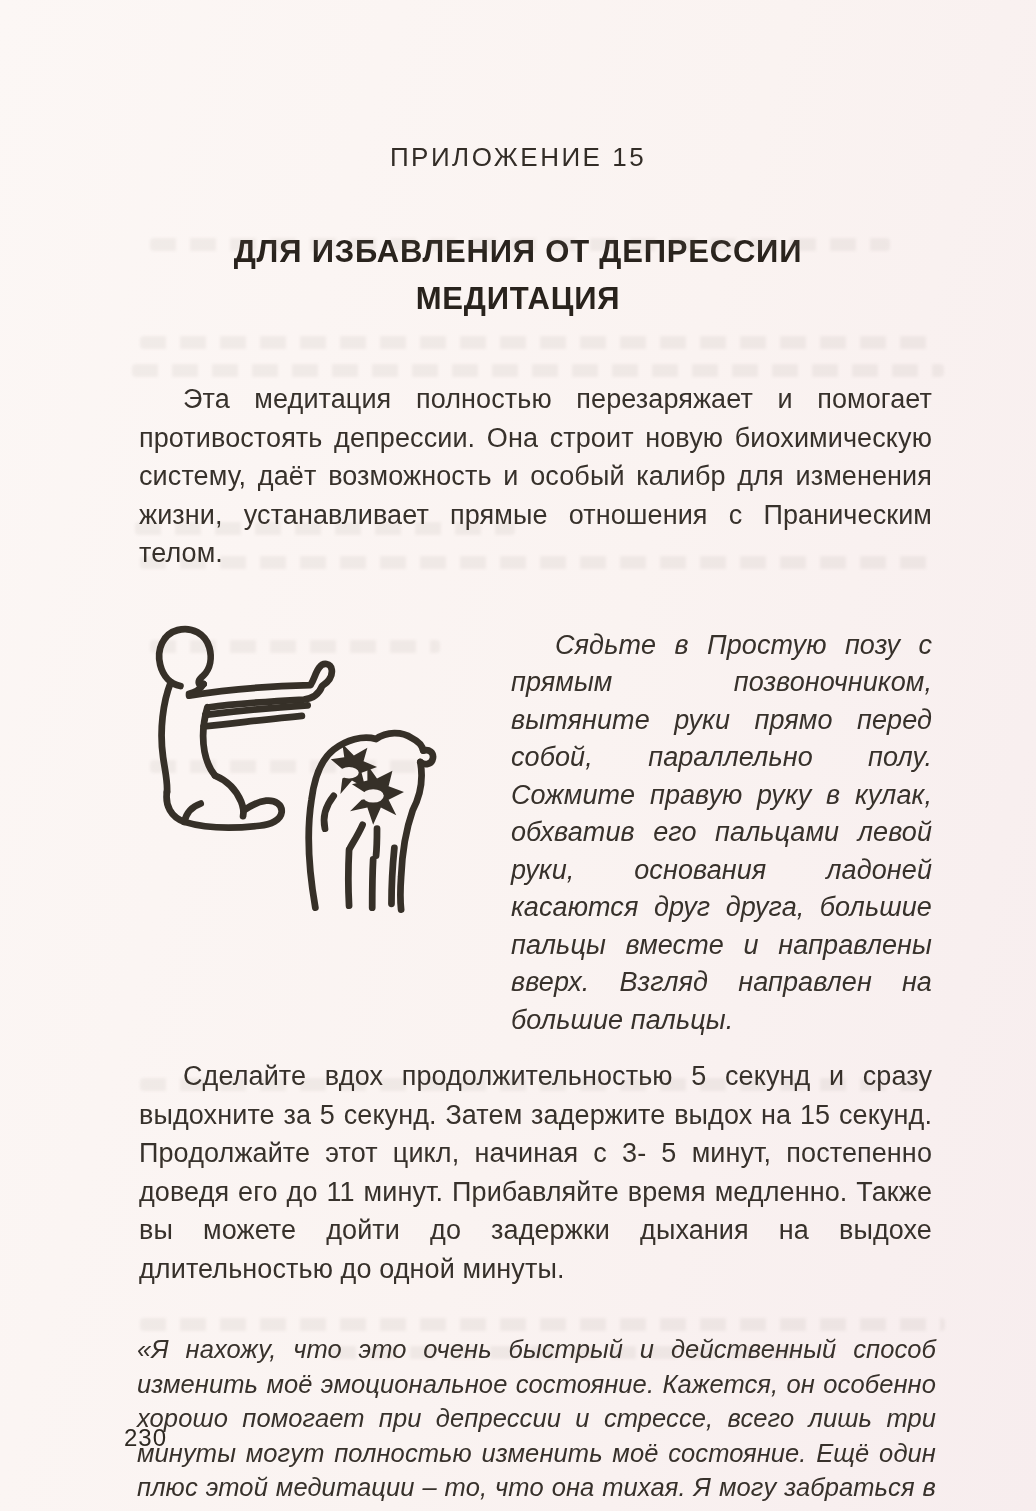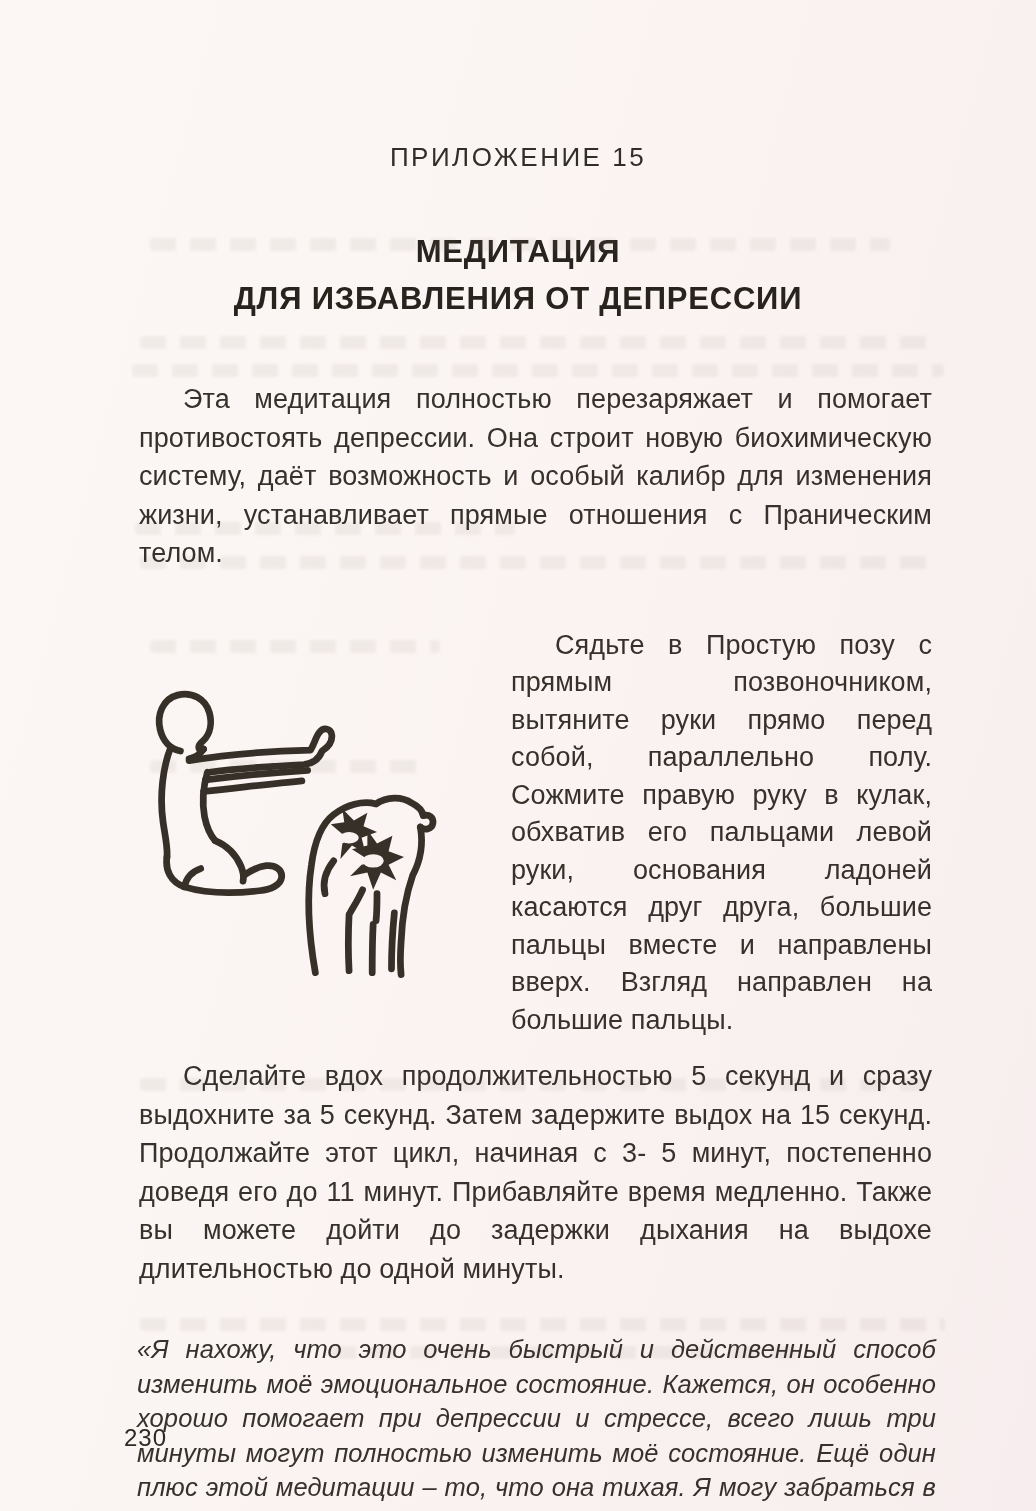--- a/index.html
+++ b/index.html
@@ -31,21 +31,21 @@
     font-size:31px;line-height:47px;letter-spacing:.8px;color:#29231d;
   }
   h1.title span{display:block;}
   .col{margin-left:123px;margin-right:88px;position:relative;}
   p.body{
     margin:16px;text-align:justify;text-indent:44px;
     font-size:27px;line-height:38.5px;letter-spacing:.1px;color:#37312b;
   }
   p.intro{margin-top:58px;}
   .media-row{
-    margin-top:34px;display:flex;align-items:center;
+    margin-top:34px;display:flex;align-items:flex-start;font-style:italic;
   }
   .media-row svg{flex:0 0 auto;width:350px;height:318px;margin-right:22px;}
   p.side{flex:1 1 auto;line-height:37.5px;margin-top:20px;}
   p.breath{margin-top:2px;}
   p.quote{
     margin:44px 12px 0 14px;text-align:justify;
     font-style:italic;font-size:25.5px;line-height:34.5px;
     letter-spacing:.1px;color:#37312b;
   }
   .pageno{
@@ -66,22 +66,22 @@
   <div class="ghost" style="left:140px;top:556px;width:790px;" aria-hidden="true"></div>
   <div class="ghost" style="left:150px;top:640px;width:290px;" aria-hidden="true"></div>
   <div class="ghost" style="left:150px;top:760px;width:280px;" aria-hidden="true"></div>
   <div class="ghost" style="left:140px;top:1078px;width:800px;" aria-hidden="true"></div>
   <div class="ghost" style="left:140px;top:1318px;width:805px;" aria-hidden="true"></div>
   <div class="ghost" style="left:330px;top:1346px;width:470px;" aria-hidden="true"></div>
 
   <div class="kicker">ПРИЛОЖЕНИЕ 15</div>
 
   <h1 class="title">
+    <span>ДЛЯ ИЗБАВЛЕНИЯ ОТ ДЕПРЕССИИ</span>
     <span>МЕДИТАЦИЯ</span>
-    <span>ДЛЯ ИЗБАВЛЕНИЯ ОТ ДЕПРЕССИИ</span>
   </h1>
 
   <div class="col">
     <p class="body intro">Эта медитация полностью перезаряжает и помогает противостоять депрессии. Она строит новую биохимическую систему, даёт возможность и особый калибр для изменения жизни, устанавливает прямые отношения с Праническим телом.</p>
 
     <div class="media-row">
       <svg viewBox="0 0 360 330" role="img" aria-label="Ink line drawing: person seated in Easy Pose with arms stretched forward and thumb up, next to a close-up of hands clasped in a fist with both thumbs pointing up">
 
         <g class="ink">
           <path d="M58,82 C48,80 40,72 37,60 C33,44 40,28 55,24 C70,20 84,28 88,42 C91,53 89,64 82,71 C79,74 77,75 77,78 C77,81 80,81 82,80"></path>

